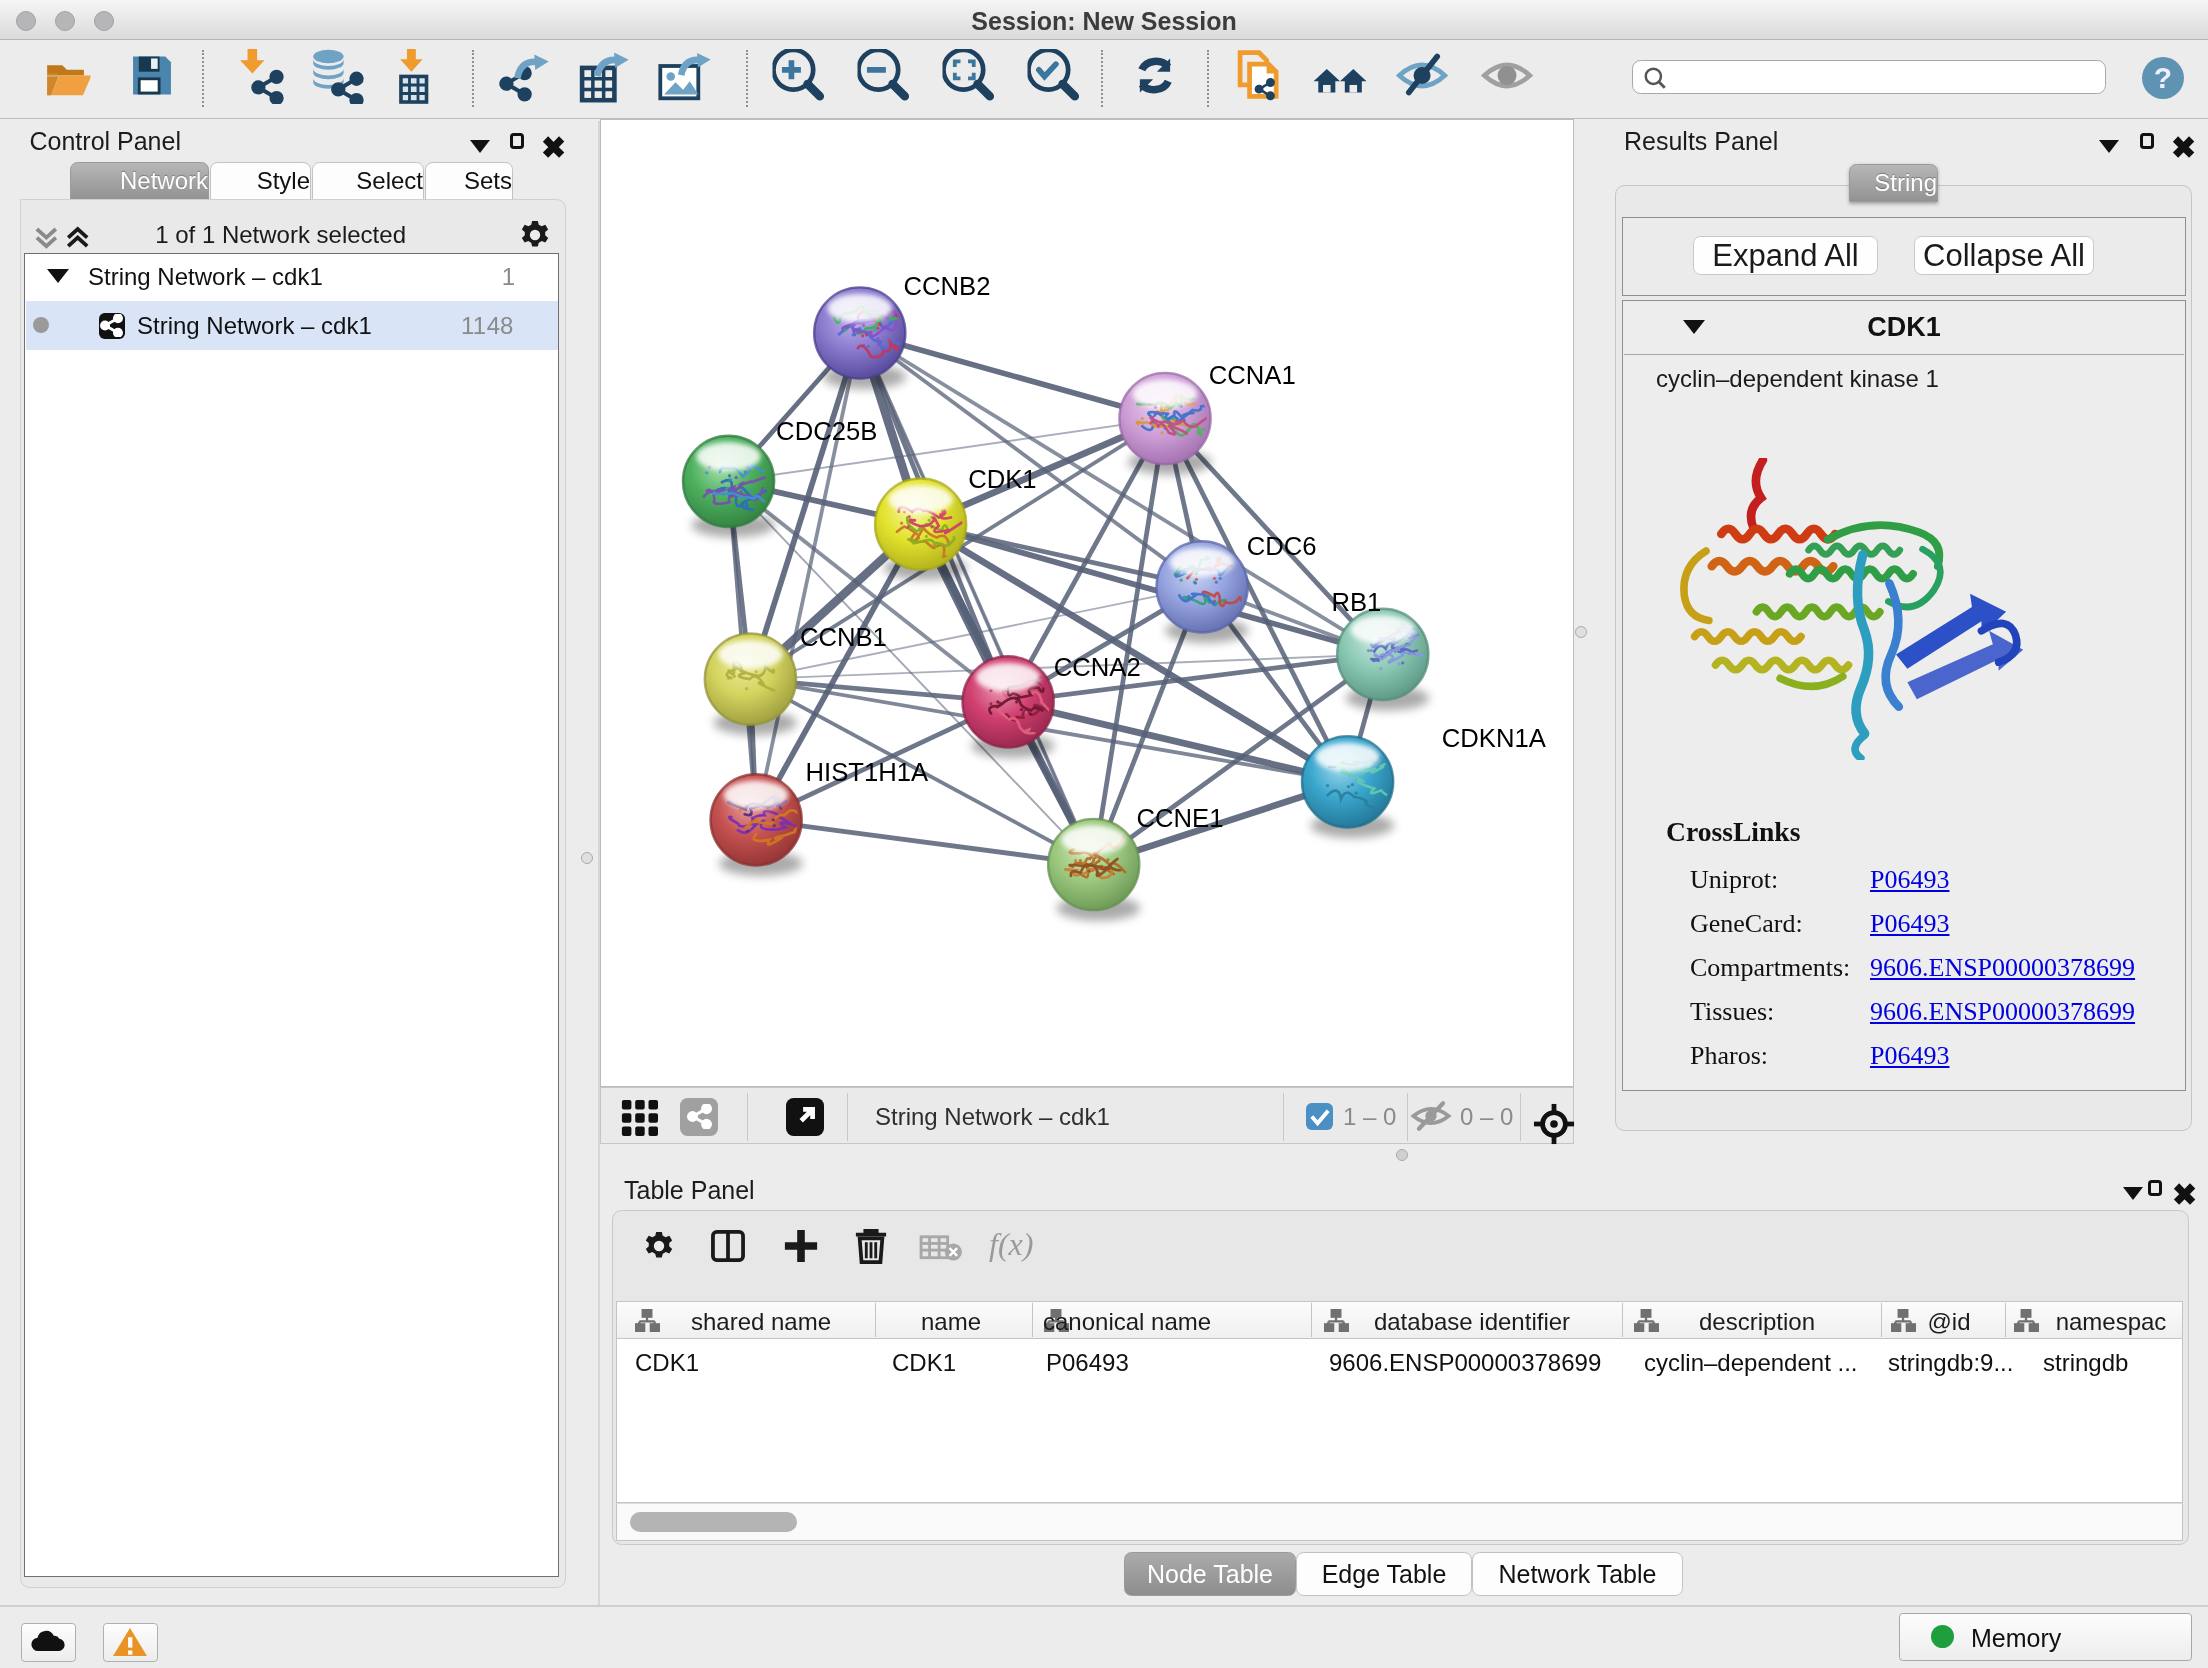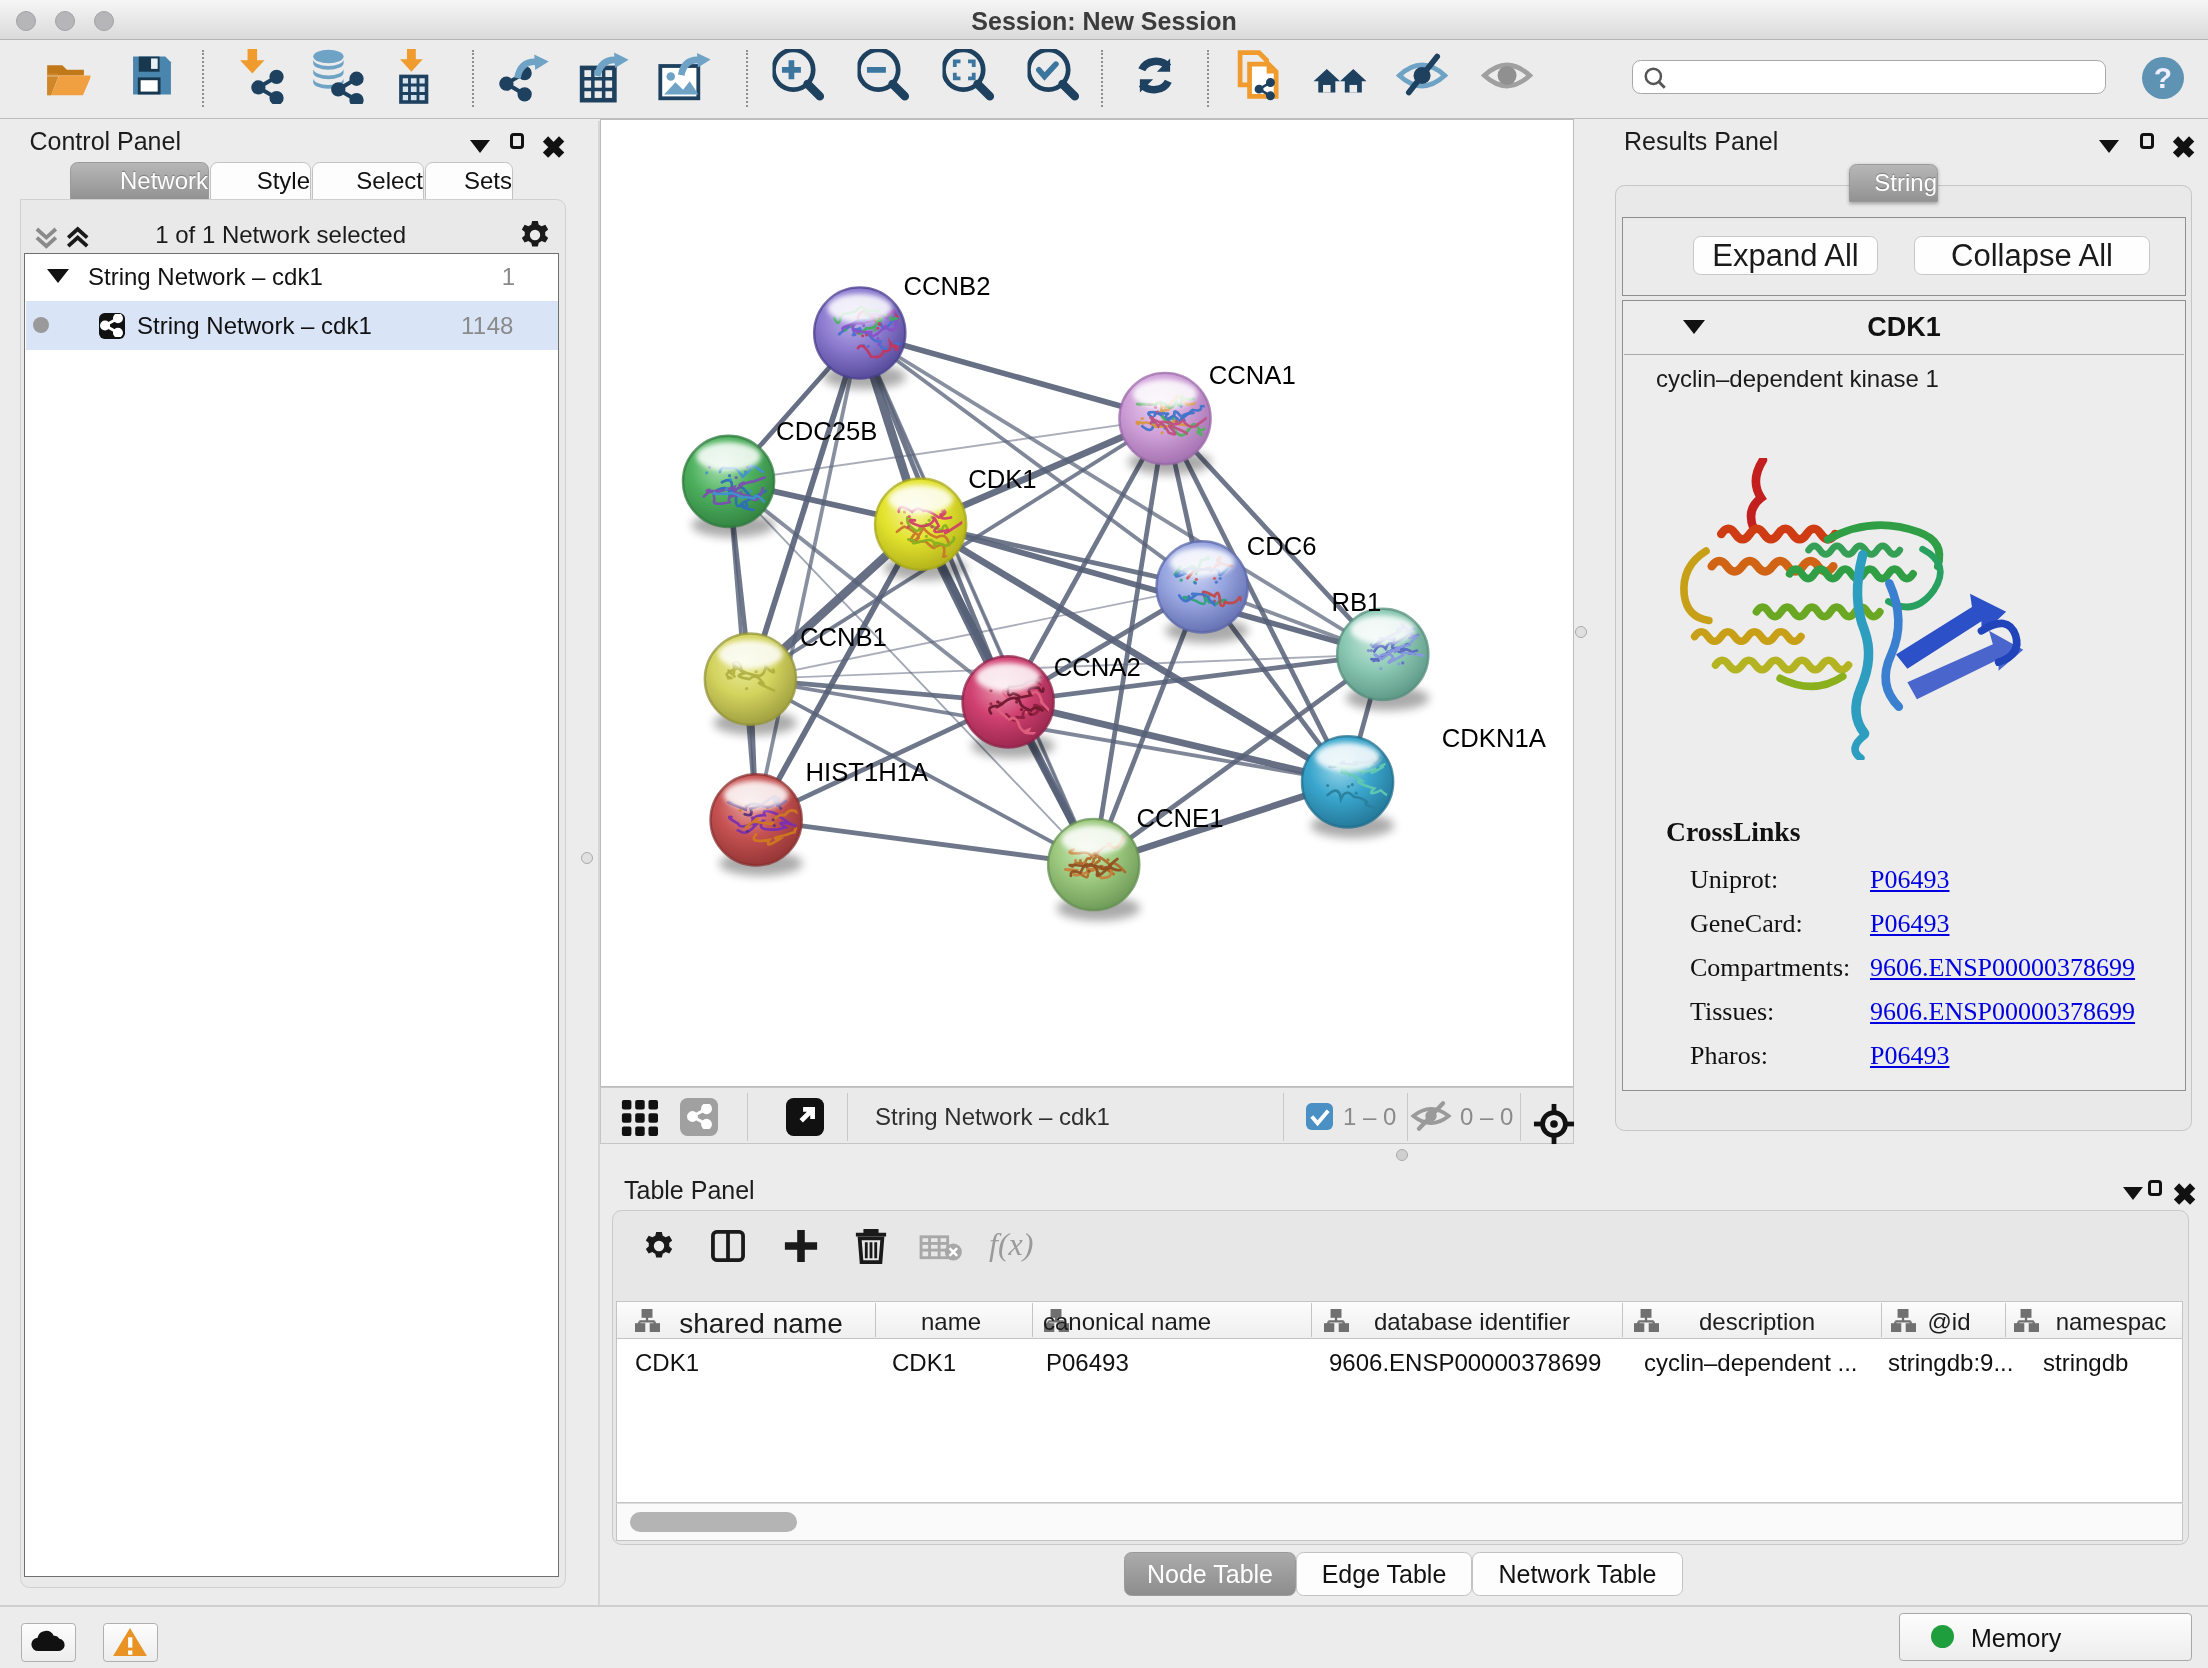--- a/index.html
+++ b/index.html
@@ -697,21 +697,21 @@
 </div>
 
 <div class="abs hdrtxt" style="left:1624px;top:127px">Results Panel</div>
 <div style="position:absolute;left:2099px;top:140px;width:0;height:0;border:10.5px solid transparent;border-top:13.3px solid #111;border-bottom:none"></div>
 <div style="position:absolute;left:2140px;top:133px;width:14.3px;height:16px;border:3.8px solid #111;border-radius:3.8px"></div>
 <div style="position:absolute;left:2171px;top:130px;font-size:30px;font-weight:bold;color:#111;font-family:Liberation Sans,sans-serif">✖</div>
 <div class="tab sel" style="left:1849px;top:164px;width:89px;box-shadow:0 1.9px 3.8px rgba(0,0,0,0.3);z-index:3">String</div>
 <div class="abs" style="left:1615px;top:185px;width:577px;height:946px;background:#e9e9e9;border:1px solid #c6c6c6;border-radius:9.5px"></div>
 <div class="abs" style="left:1622px;top:217px;width:564px;height:79px;border:1.9px solid #8f8f8f;background:#ebebeb"></div>
 <div class="btn" style="left:1693px;top:236px;width:185px;height:39px;line-height:37px">Expand All</div>
-<div class="btn" style="left:1914px;top:236px;width:236px;height:39px;line-height:37px">Collapse All</div>
+<div class="btn" style="left:1914px;top:236px;width:180px;height:39px;line-height:37px">Collapse All</div>
 <div class="abs" style="left:1622px;top:300px;width:564px;height:791px;border:1.9px solid #8f8f8f;background:#ededed"></div>
 <div class="abs" style="left:1683px;top:320px;width:0;height:0;border:11.4px solid transparent;border-top:14.3px solid #111;border-bottom:none"></div>
 <div class="abs" style="left:1622px;top:312px;width:564px;text-align:center;font-size:27px;font-weight:bold;color:#111">CDK1</div>
 <div class="abs" style="left:1624px;top:354px;width:560px;height:0;border-top:1.9px solid #aaa"></div>
 <div class="abs" style="left:1656px;top:365px;font-size:24px;color:#1a1a1a">cyclin–dependent kinase 1</div>
 <div class="abs" style="left:1668px;top:458px"><svg width="361" height="302" viewBox="0 0 380 318">
       <path d="M100 2 q-14 22 -2 40 q-16 12 -8 32" fill="none" stroke="#c41f1f" stroke-width="9" stroke-linecap="round"></path>
       <path d="M56 80 q7.5 -11 15 0 q7.5 11 15 0 q7.5 -11 15 0 q7.5 11 15 0 q7.5 -11 15 0 q7.5 11 15 0 q7.5 -11 15 0 q7.5 11 15 0" fill="none" stroke="#cf3b12" stroke-width="9" stroke-linecap="round"></path>
       <path d="M46 114 q8.0 -11 16 0 q8.0 11 16 0 q8.0 -11 16 0 q8.0 11 16 0 q8.0 -11 16 0 q8.0 11 16 0 q8.0 -11 16 0 q8.0 11 16 0" fill="none" stroke="#d06314" stroke-width="9" stroke-linecap="round"></path>
       <path d="M40 98 q-26 16 -23 46 q3 24 26 27" fill="none" stroke="#c8a018" stroke-width="8" stroke-linecap="round"></path>
@@ -777,21 +777,21 @@
 
 <div class="abs" style="left:616px;top:1301px;width:1567px;height:38px;background:linear-gradient(#fcfcfc,#efefef);border:1px solid #c4c4c4"></div>
 <div class="abs" style="left:635px;top:1309px"><svg width="25" height="23" viewBox="0 0 26 24">
       <g fill="none" stroke="#707070" stroke-width="2.4">
         <rect x="8" y="1" width="9" height="7" fill="#707070"></rect>
         <path d="M12.5 8 v5 M4.5 13 h16 M4.5 13 v4 M20.5 13 v4"></path>
         <rect x="0.5" y="16" width="9" height="7" fill="#707070"></rect>
         <rect x="16.5" y="16" width="9" height="7" fill="#707070"></rect>
       </g>
     </svg></div>
-<div class="abs" style="left:628px;top:1308px;width:266px;text-align:center;font-size:28px;color:#1c1c1c;overflow:hidden;white-space:nowrap">shared name</div>
+<div class="abs" style="left:628px;top:1308px;width:266px;text-align:center;font-size:24px;color:#1c1c1c;overflow:hidden;white-space:nowrap">shared name</div>
 <div class="abs" style="left:875px;top:1303px;width:0;height:34px;border-left:1px solid #c4c4c4"></div>
 <div class="abs" style="left:818px;top:1308px;width:266px;text-align:center;font-size:24px;color:#1c1c1c;overflow:hidden;white-space:nowrap">name</div>
 <div class="abs" style="left:1032px;top:1303px;width:0;height:34px;border-left:1px solid #c4c4c4"></div>
 <div class="abs" style="left:1044px;top:1309px"><svg width="25" height="23" viewBox="0 0 26 24">
       <g fill="none" stroke="#707070" stroke-width="2.4">
         <rect x="8" y="1" width="9" height="7" fill="#707070"></rect>
         <path d="M12.5 8 v5 M4.5 13 h16 M4.5 13 v4 M20.5 13 v4"></path>
         <rect x="0.5" y="16" width="9" height="7" fill="#707070"></rect>
         <rect x="16.5" y="16" width="9" height="7" fill="#707070"></rect>
       </g>

